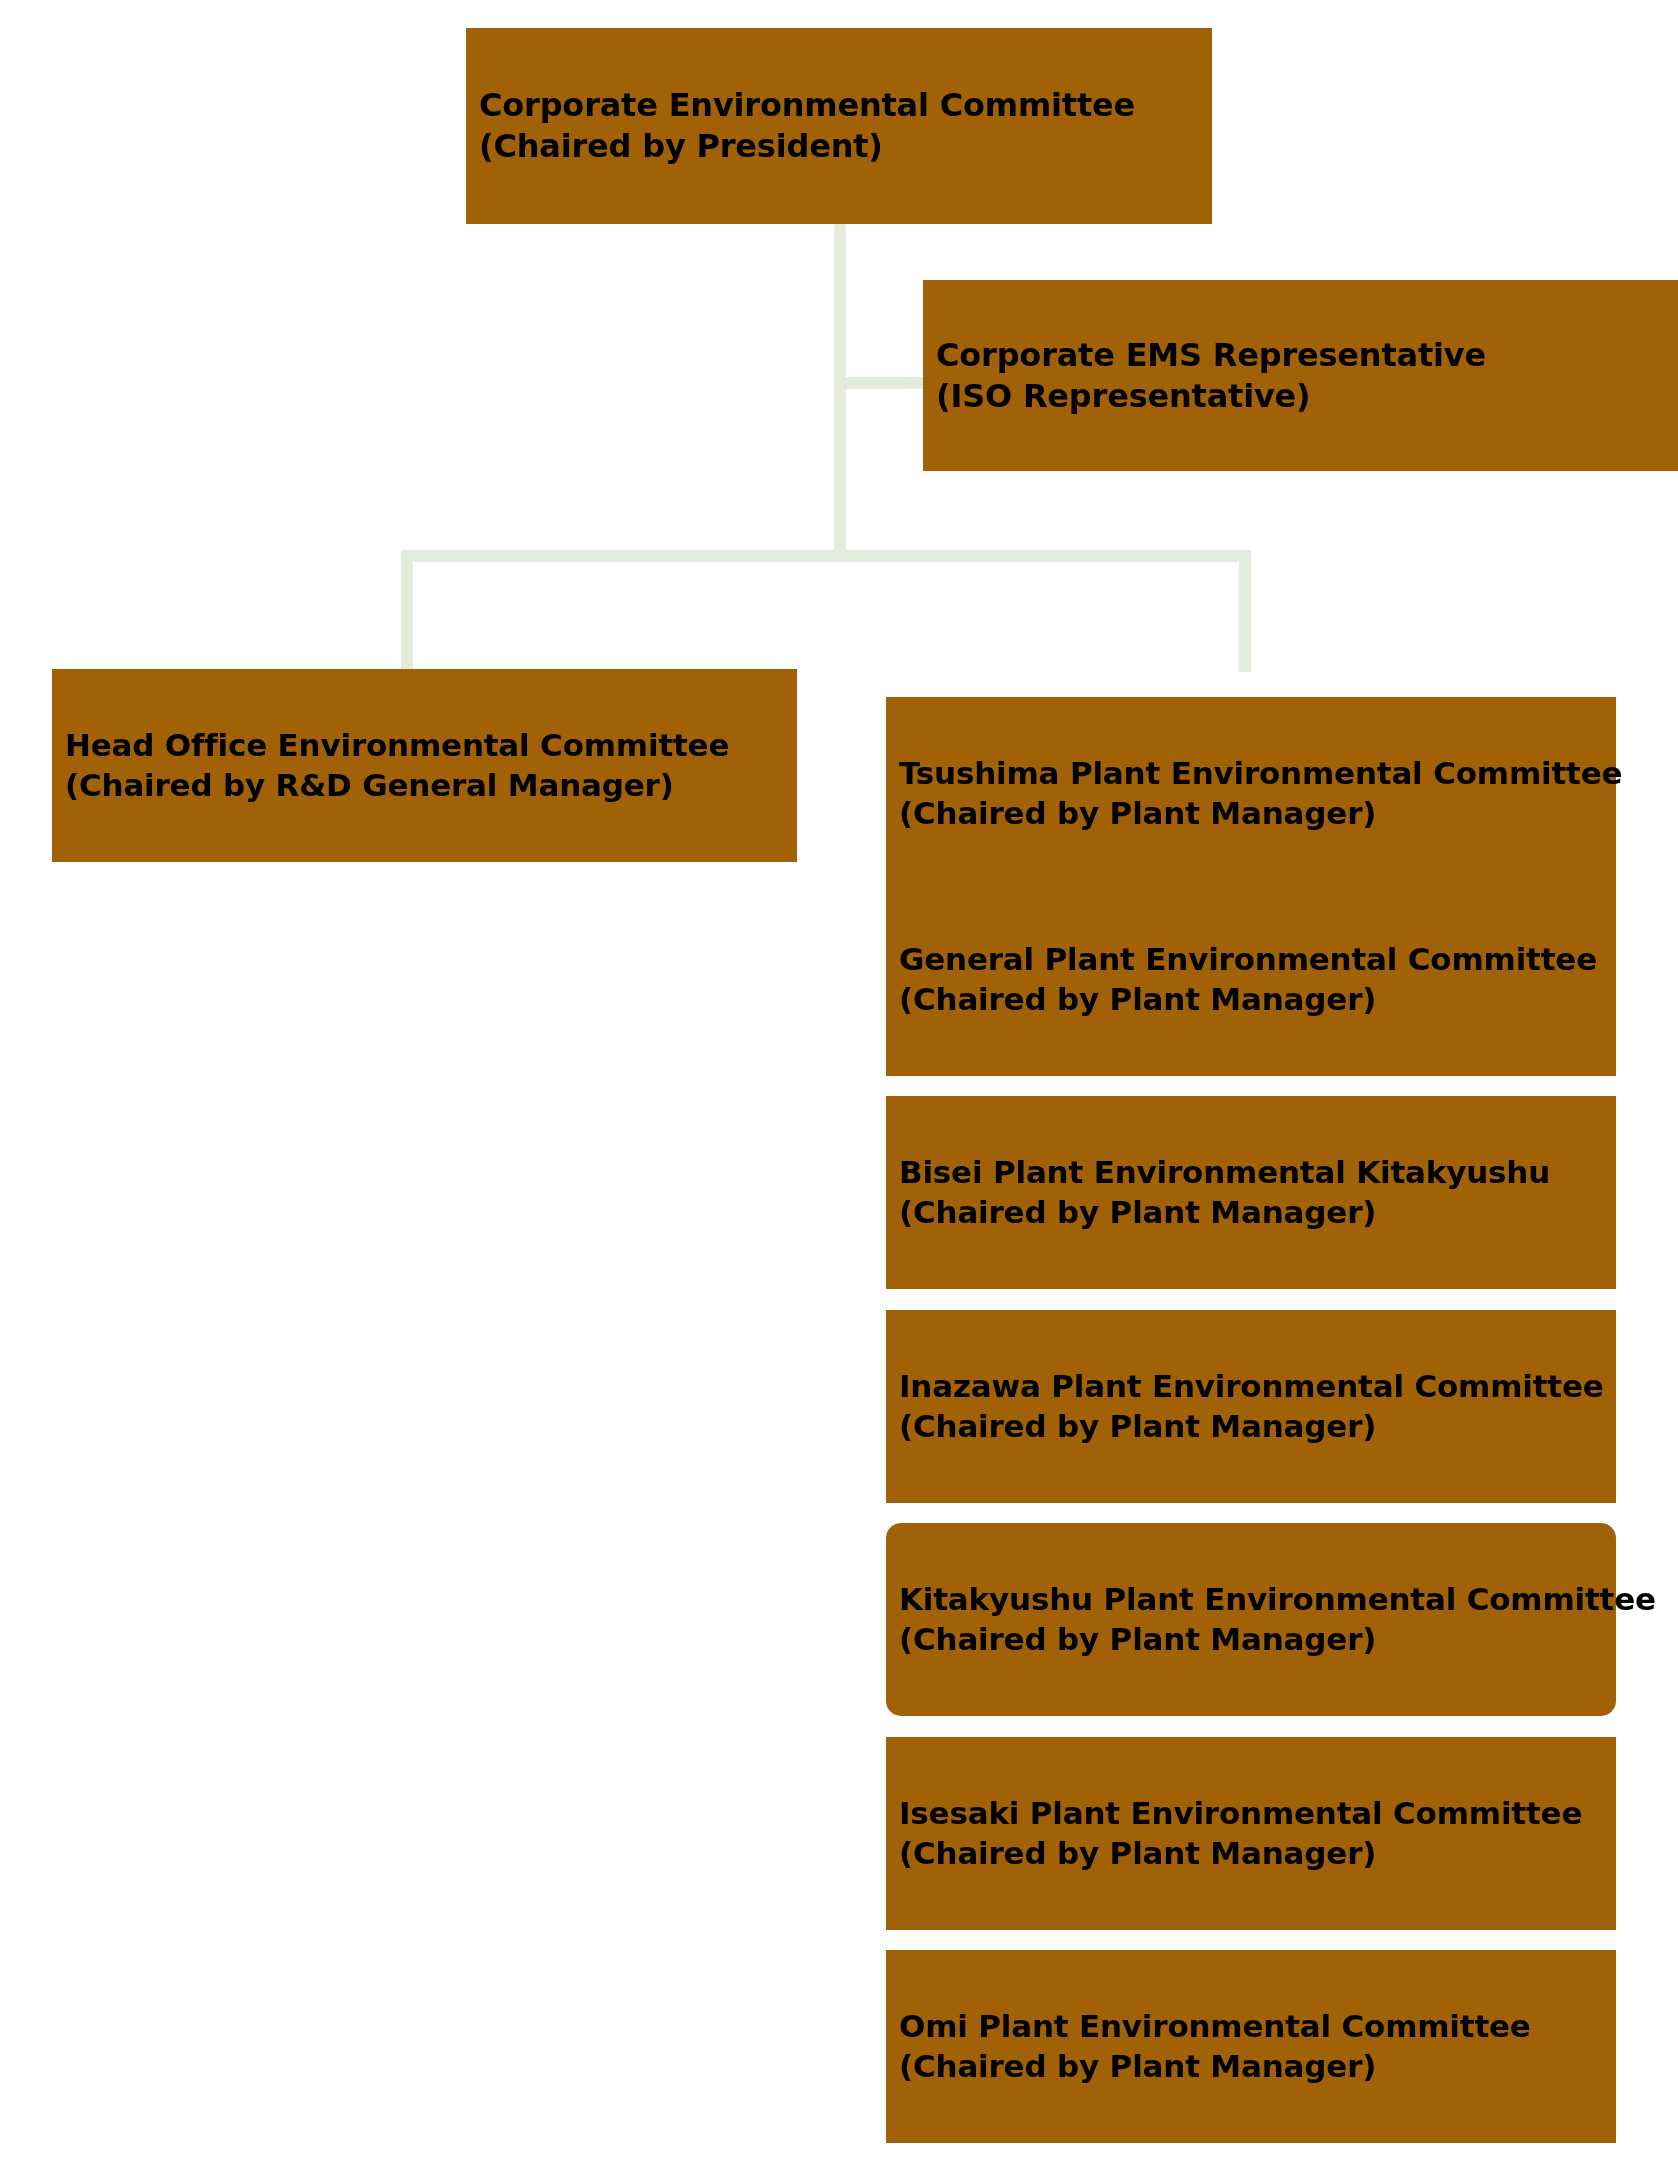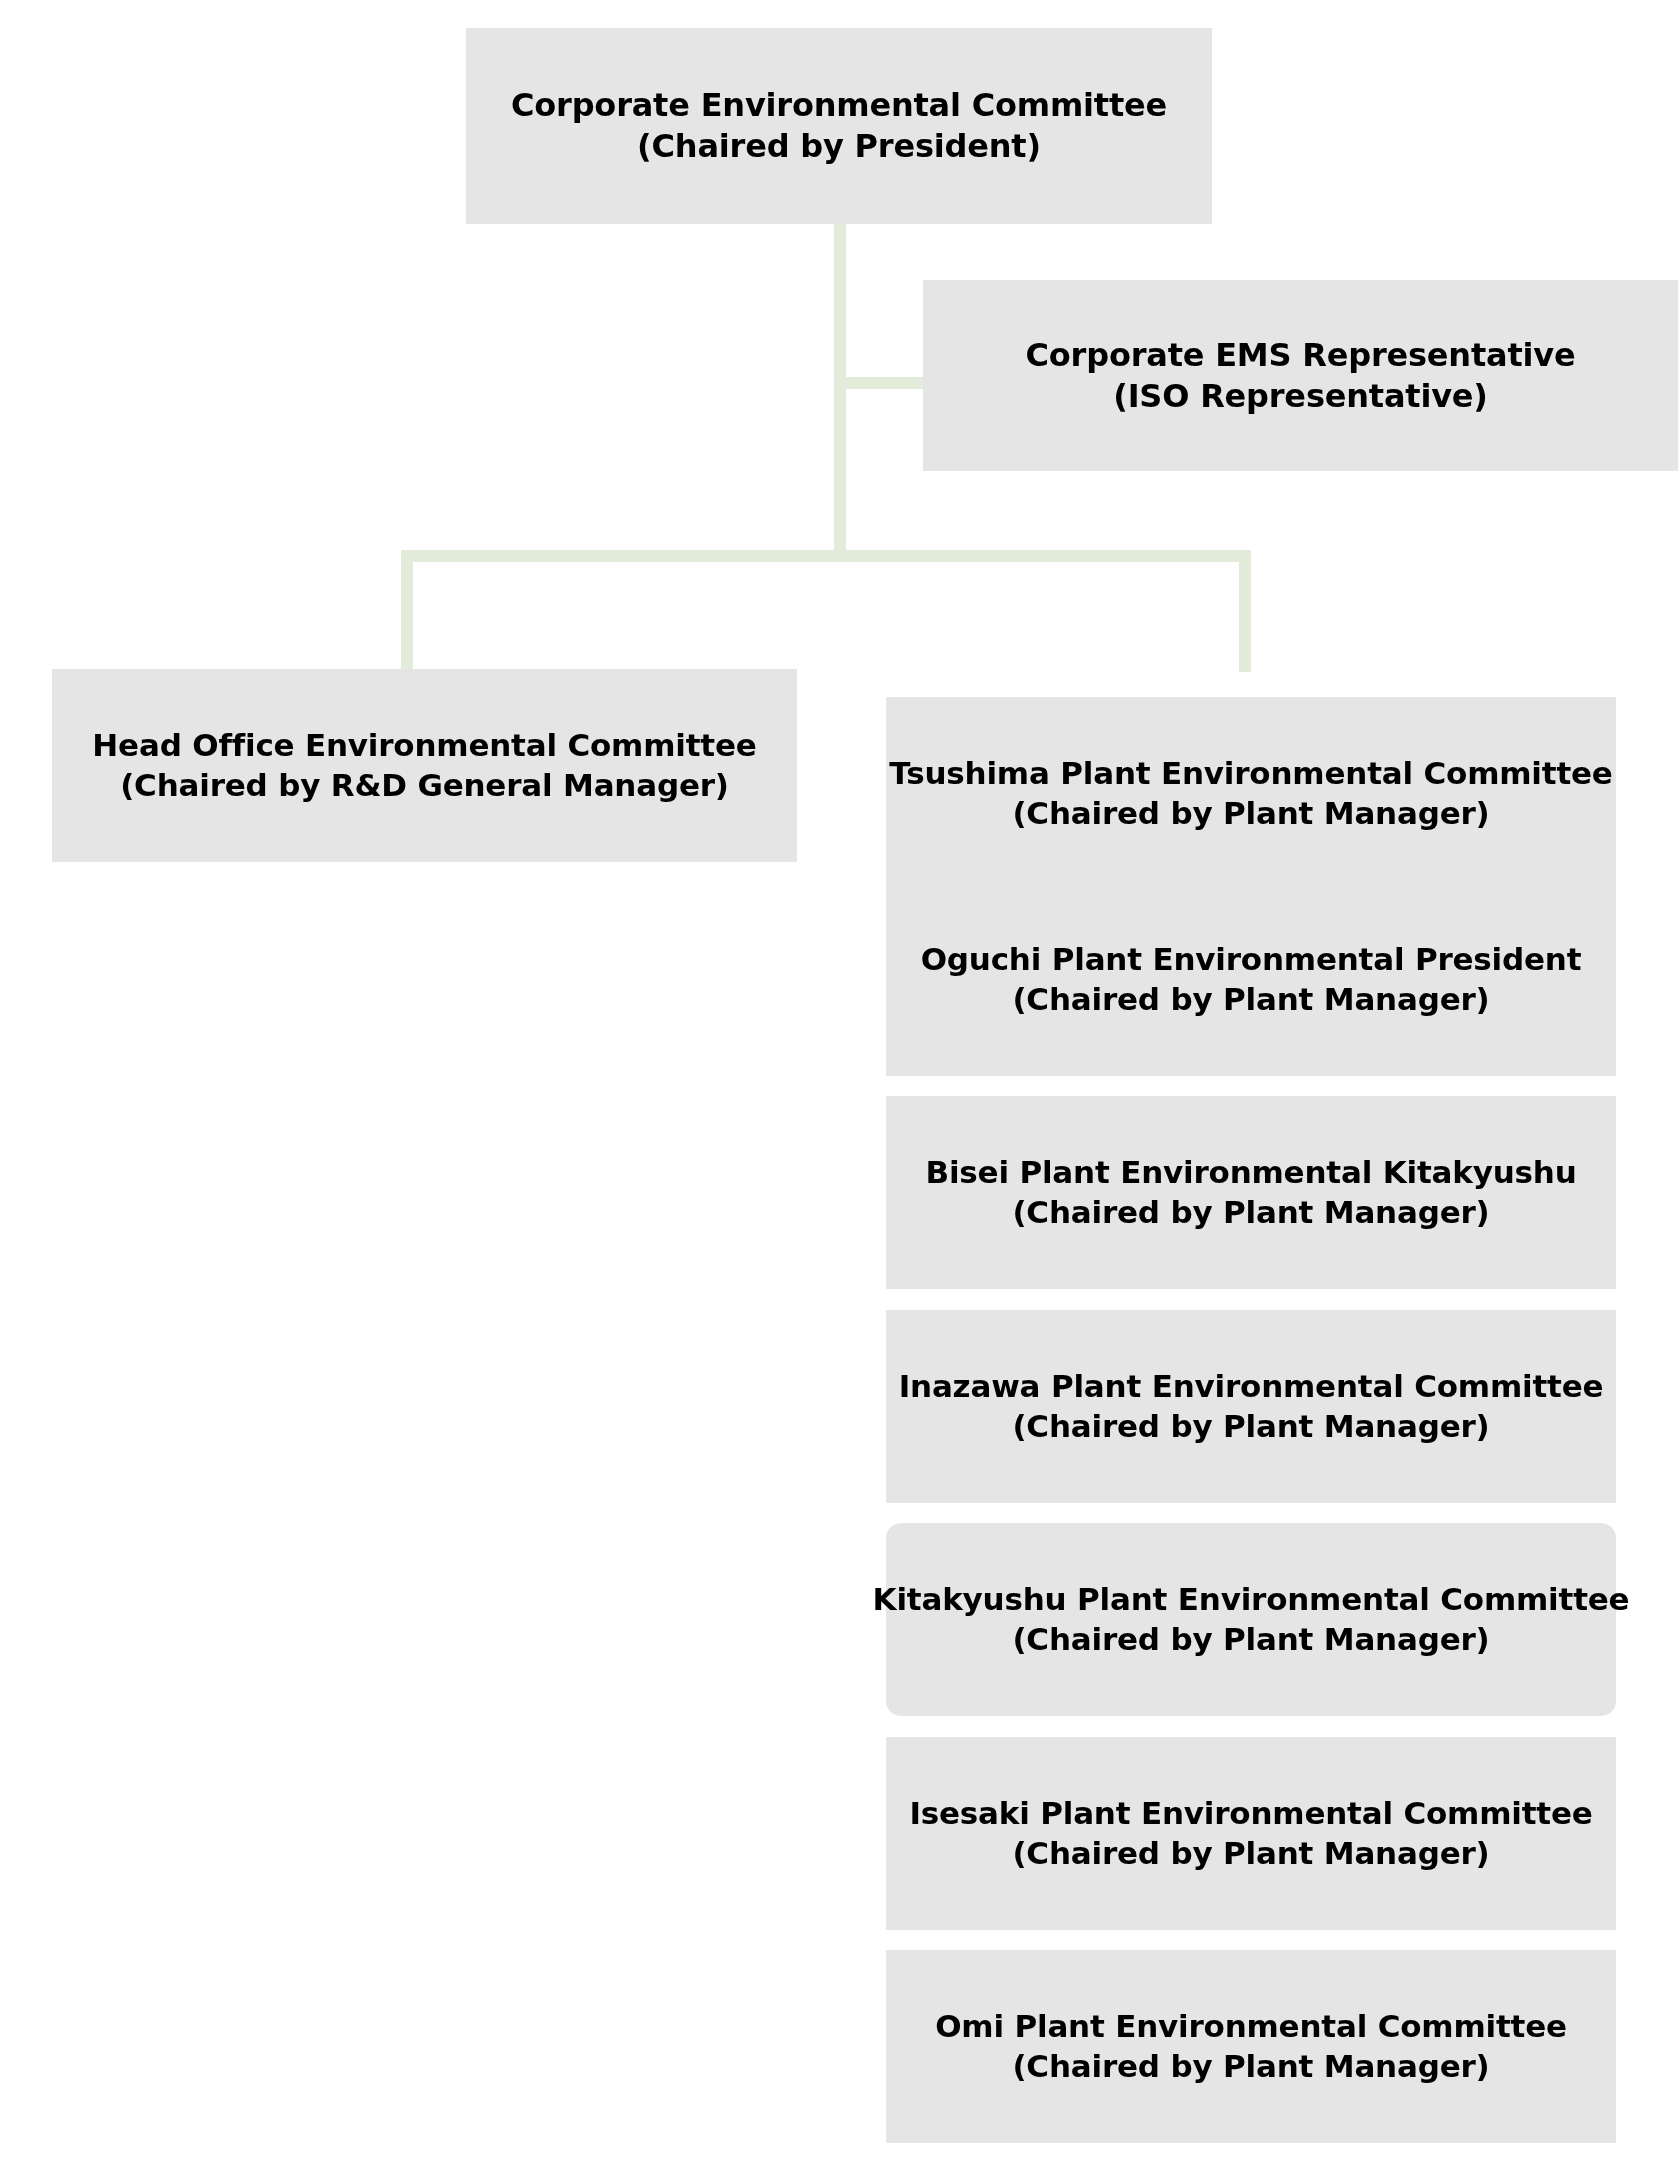--- a/index.html
+++ b/index.html
@@ -14,24 +14,24 @@
     height: 2174px;
     background: #ffffff;
     font-family: "DejaVu Sans", "Liberation Sans", sans-serif;
     overflow: hidden;
   }
 
   
   .node {
     position: absolute;
     box-sizing: border-box;
-    background: #e5e5e5;
+    background: #a16207;
     display: flex;
     flex-direction: column;
-    align-items: center;
+    align-items: flex-start;
     justify-content: center;
     text-align: center;
     color: #000000;
     font-weight: bold;
     line-height: 1.28;
     padding: 7px 13px;
     letter-spacing: -0.2px;
   }
   .node .line1,
   .node .line2 {
@@ -95,21 +95,21 @@
     <span class="line1">Head Office Environmental Committee</span>
     <span class="line2">(Chaired by R&amp;D General Manager)</span>
   </div>
 
   <div id="plant-stack">
       <div class="node plant-node" style="top: 697px;">
         <span class="line1">Tsushima Plant Environmental Committee</span>
         <span class="line2">(Chaired by Plant Manager)</span>
       </div>
       <div class="node plant-node" style="top: 883px;">
-        <span class="line1">Oguchi Plant Environmental President</span>
+        <span class="line1">General Plant Environmental Committee</span>
         <span class="line2">(Chaired by Plant Manager)</span>
       </div>
       <div class="node plant-node" style="top: 1096px;">
         <span class="line1">Bisei Plant Environmental Kitakyushu</span>
         <span class="line2">(Chaired by Plant Manager)</span>
       </div>
       <div class="node plant-node" style="top: 1310px;">
         <span class="line1">Inazawa Plant Environmental Committee</span>
         <span class="line2">(Chaired by Plant Manager)</span>
       </div>

